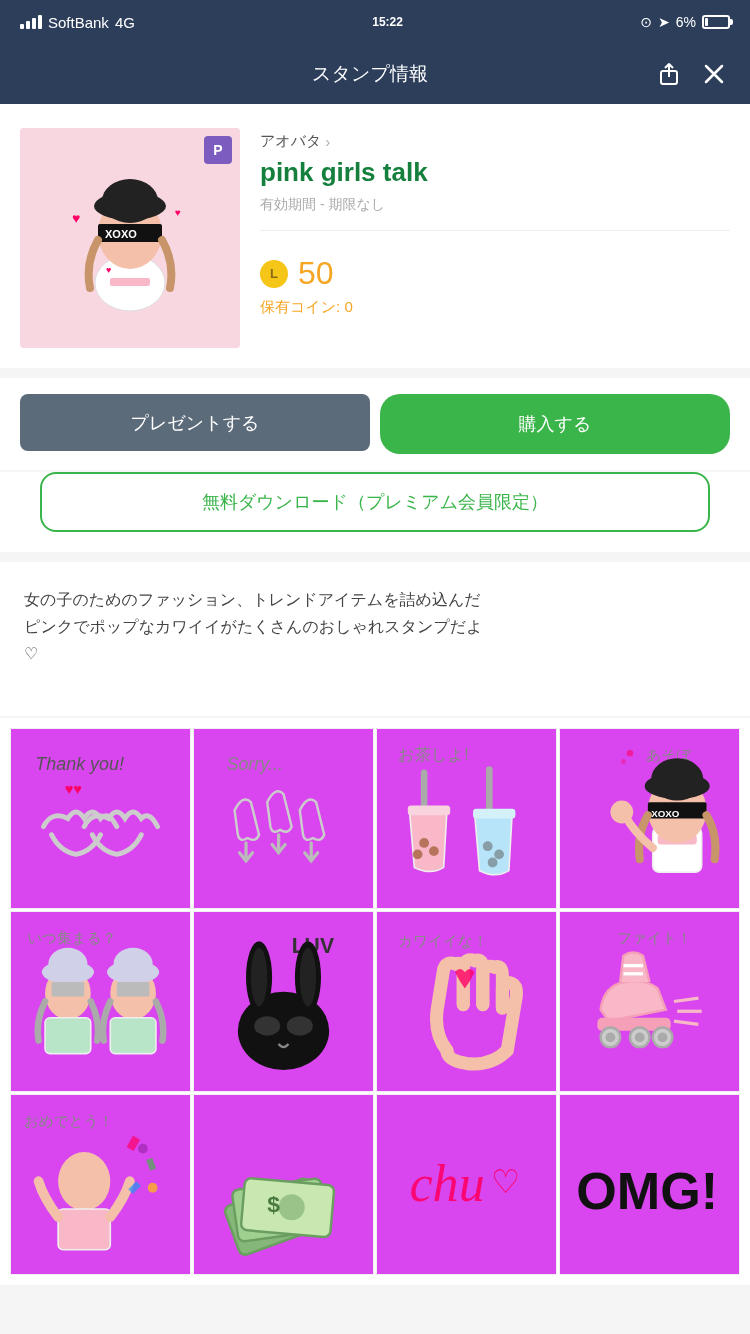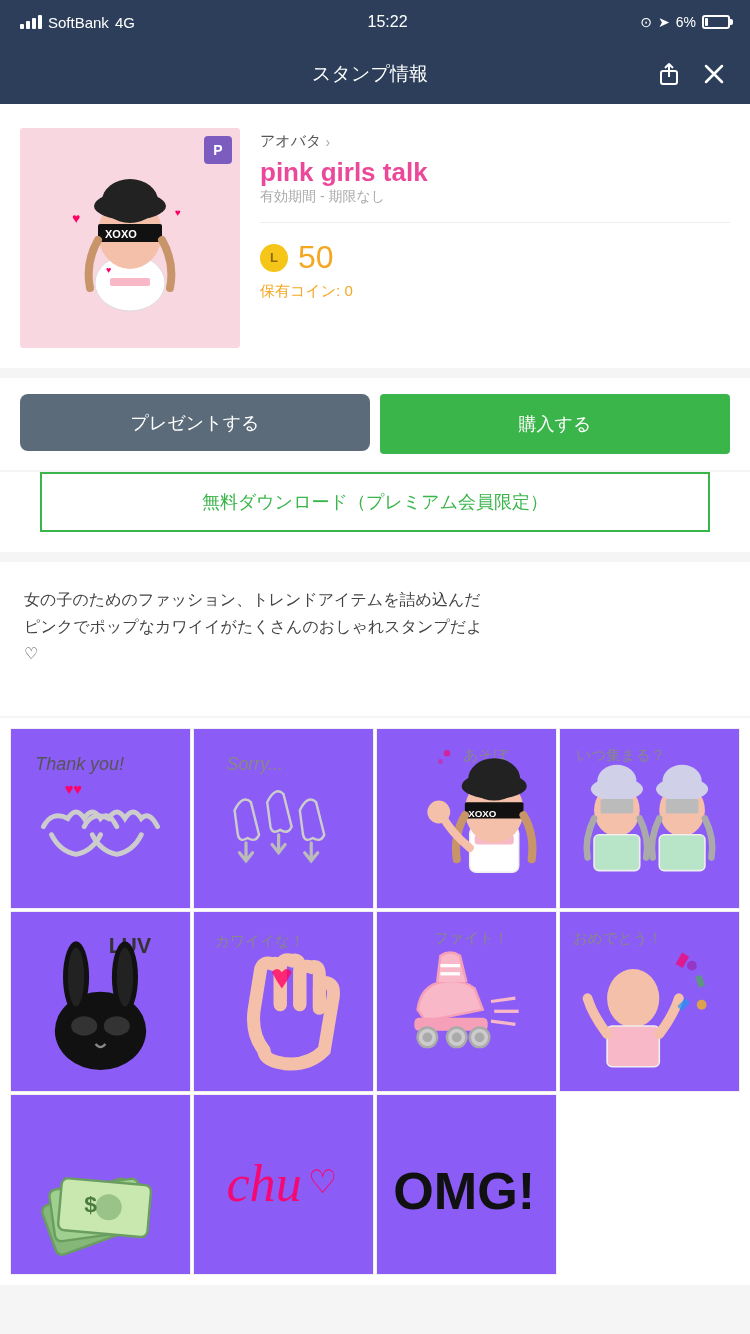--- a/index.html
+++ b/index.html
@@ -18,21 +18,21 @@
       color: white;
       display: flex;
       justify-content: space-between;
       align-items: center;
       padding: 0 20px;
       height: 44px;
       font-size: 15px;
       font-weight: 500;
     }
     .status-left { display: flex; align-items: center; gap: 6px; }
-    .status-center { font-size: 16px; font-weight: 400; }
+    .status-center { font-size: 12px; font-weight: 700; }
     .status-right { display: flex; align-items: center; gap: 6px; font-size: 14px; }
     .signal-bars { display: flex; align-items: flex-end; gap: 2px; }
     .signal-bars span {
       display: inline-block;
       width: 4px;
       background: white;
       border-radius: 1px;
     }
     .battery-icon {
       display: inline-flex;
@@ -149,28 +149,28 @@
       align-items: center;
       gap: 4px;
       font-size: 15px;
       color: #555;
       margin-bottom: 6px;
     }
     .creator-arrow { color: #aaa; font-size: 14px; }
     .product-name {
       font-size: 26px;
       font-weight: bold;
-      color: #ec4899;
+      color: #15803d;
       line-height: 1.2;
-      margin-bottom: 0;
+      margin-bottom: 8px;
     }
     .validity {
       font-size: 14px;
       color: #aaa;
-      margin-bottom: 16px;
+      margin-bottom: 24px;
       padding-bottom: 16px;
       border-bottom: 1px solid #eee;
     }
     .price-row {
       display: flex;
       align-items: center;
       gap: 10px;
       margin-bottom: 6px;
     }
     .coin-icon {
@@ -212,30 +212,30 @@
       height: 57px;
       font-size: 18px;
       cursor: pointer;
       font-family: inherit;
     }
     .btn-buy {
       flex: 1;
       background: #3ab54a;
       color: white;
       border: none;
-      border-radius: 4px;
+      border-radius: 20px;
       height: 60px;
       font-size: 18px;
       cursor: pointer;
       font-family: inherit;
     }
     .btn-free-download {
       background: white;
       border: 2px solid #3ab54a;
-      border-radius: 0;
+      border-radius: 16px;
       width: 100%;
       height: 60px;
       font-size: 18px;
       color: #3ab54a;
       cursor: pointer;
       font-family: inherit;
       margin: 0 20px;
       width: calc(100% - 40px);
       display: block;
     }
@@ -265,21 +265,21 @@
     
     .sticker-grid {
       background: white;
       padding: 10px;
       display: grid;
       grid-template-columns: repeat(4, 1fr);
       gap: 2px;
     }
     .sticker-cell {
       aspect-ratio: 1;
-      background: #8b5cf6;
+      background: #d946ef;
       display: flex;
       align-items: center;
       justify-content: center;
       padding: 8px;
       cursor: pointer;
       border: 1px solid #f0f0f0;
     }
 
     
     .sticker-svg {
@@ -421,20 +421,43 @@
         <path d="M20 45 Q25 35 30 40 L35 60 Q33 65 28 62 Q23 65 22 60 Z" stroke="#ccc" stroke-width="1.5" fill="none"></path>
         <path d="M40 40 Q45 30 50 35 L55 55 Q53 60 48 57 Q43 60 42 55 Z" stroke="#ccc" stroke-width="1.5" fill="none"></path>
         <path d="M60 45 Q65 35 70 40 L75 60 Q73 65 68 62 Q63 65 62 60 Z" stroke="#ccc" stroke-width="1.5" fill="none"></path>
 
         <path d="M27 65 L27 75 M23 71 L27 76 L31 71" stroke="#bbb" stroke-width="2" fill="none" stroke-linecap="round"></path>
         <path d="M47 60 L47 70 M43 66 L47 71 L51 66" stroke="#bbb" stroke-width="2" fill="none" stroke-linecap="round"></path>
         <path d="M67 65 L67 75 M63 71 L67 76 L71 71" stroke="#bbb" stroke-width="2" fill="none" stroke-linecap="round"></path>
       </svg>
     </div>
 
+    <div class="sticker-cell">
+      <svg class="sticker-svg" viewBox="0 0 100 100" xmlns="http://www.w3.org/2000/svg">
+        <text x="8" y="14" font-size="10" fill="#888" font-family="sans-serif">お茶しよ!</text>
+
+        <rect x="22" y="20" width="4" height="30" fill="#aaa" rx="2"></rect>
+
+        <path d="M15 45 L18 80 Q28 85 36 80 L38 45 Z" fill="#f9b8c8" stroke="#eee" stroke-width="1"></path>
+        <rect x="14" y="42" width="26" height="6" fill="#f9d4df" rx="2"></rect>
+
+        <circle cx="24" cy="65" r="3" fill="#8B4513" opacity="0.6"></circle>
+        <circle cx="30" cy="70" r="3" fill="#8B4513" opacity="0.6"></circle>
+        <circle cx="20" cy="72" r="3" fill="#8B4513" opacity="0.6"></circle>
+
+        <rect x="62" y="18" width="4" height="32" fill="#aaa" rx="2"></rect>
+
+        <path d="M55 47 L58 82 Q68 87 76 82 L78 47 Z" fill="#b8e4f9" stroke="#eee" stroke-width="1"></path>
+        <rect x="54" y="44" width="26" height="6" fill="#d4f0f9" rx="2"></rect>
+
+        <circle cx="63" cy="67" r="3" fill="#555" opacity="0.5"></circle>
+        <circle cx="70" cy="72" r="3" fill="#555" opacity="0.5"></circle>
+        <circle cx="66" cy="77" r="3" fill="#555" opacity="0.5"></circle>
+      </svg>
+    </div>
 
     <div class="sticker-cell">
       <svg class="sticker-svg" viewBox="0 0 100 100" xmlns="http://www.w3.org/2000/svg">
         <text x="48" y="14" font-size="9" fill="#888" font-family="sans-serif">あそぼ</text>
 
         <circle cx="38" cy="10" r="2" fill="#f06" opacity="0.6"></circle>
         <circle cx="34" cy="15" r="1.5" fill="#f06" opacity="0.4"></circle>
 
         <rect x="52" y="55" width="30" height="28" rx="4" fill="white" stroke="#eee" stroke-width="1"></rect>
         <rect x="55" y="60" width="24" height="6" fill="#f9b8c8" rx="2"></rect>

